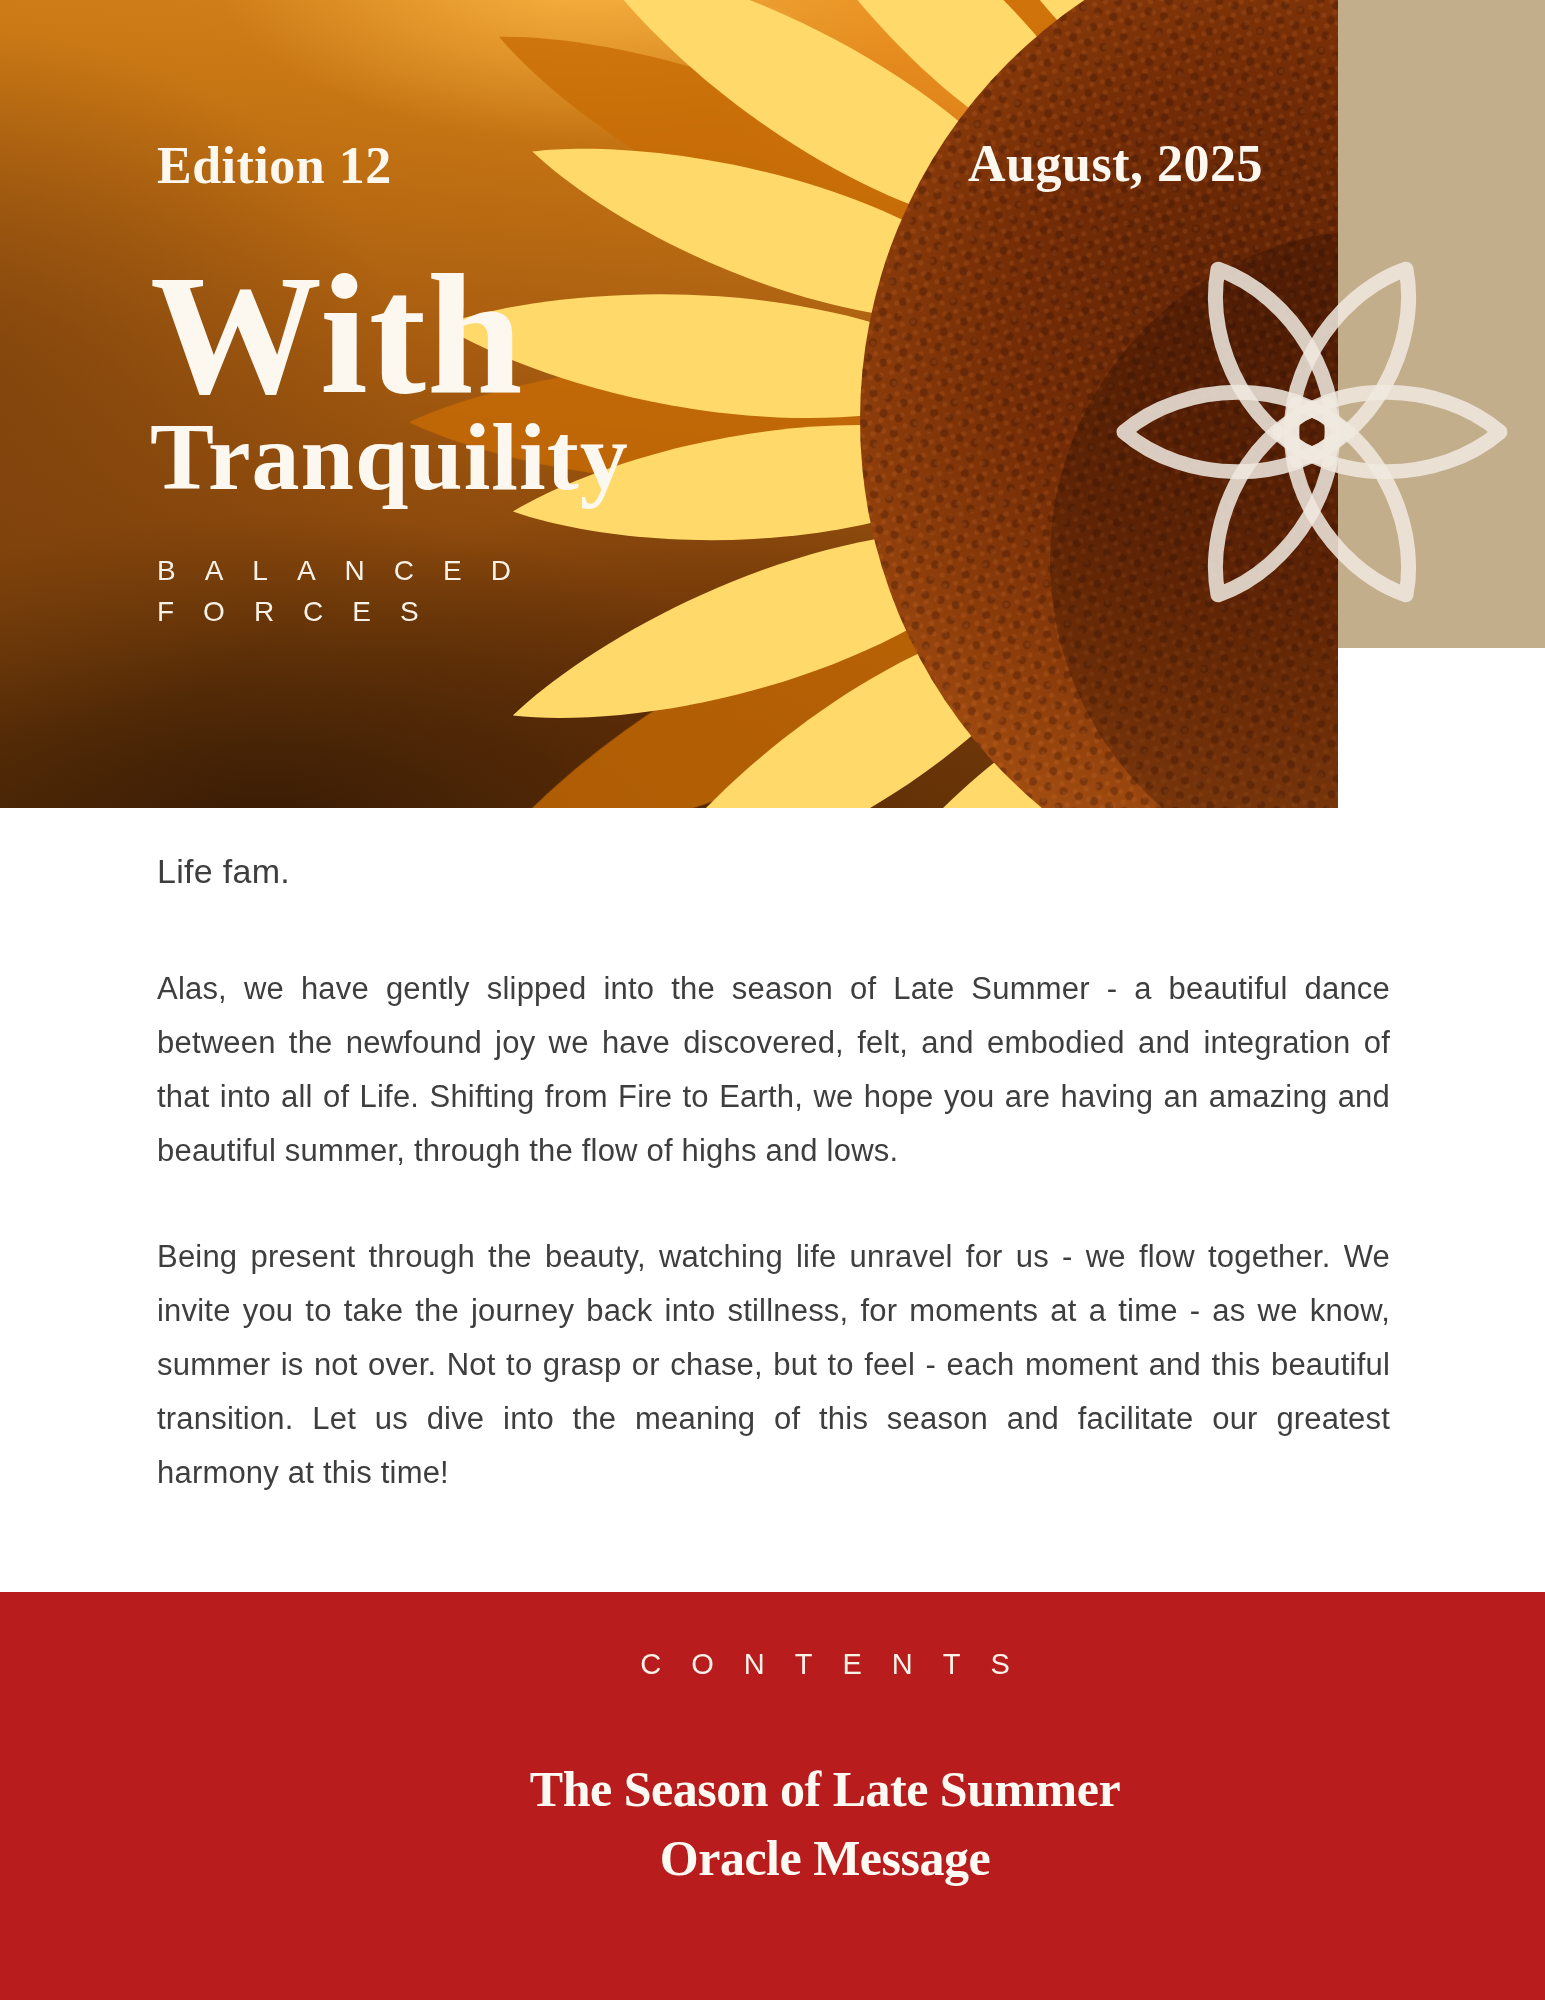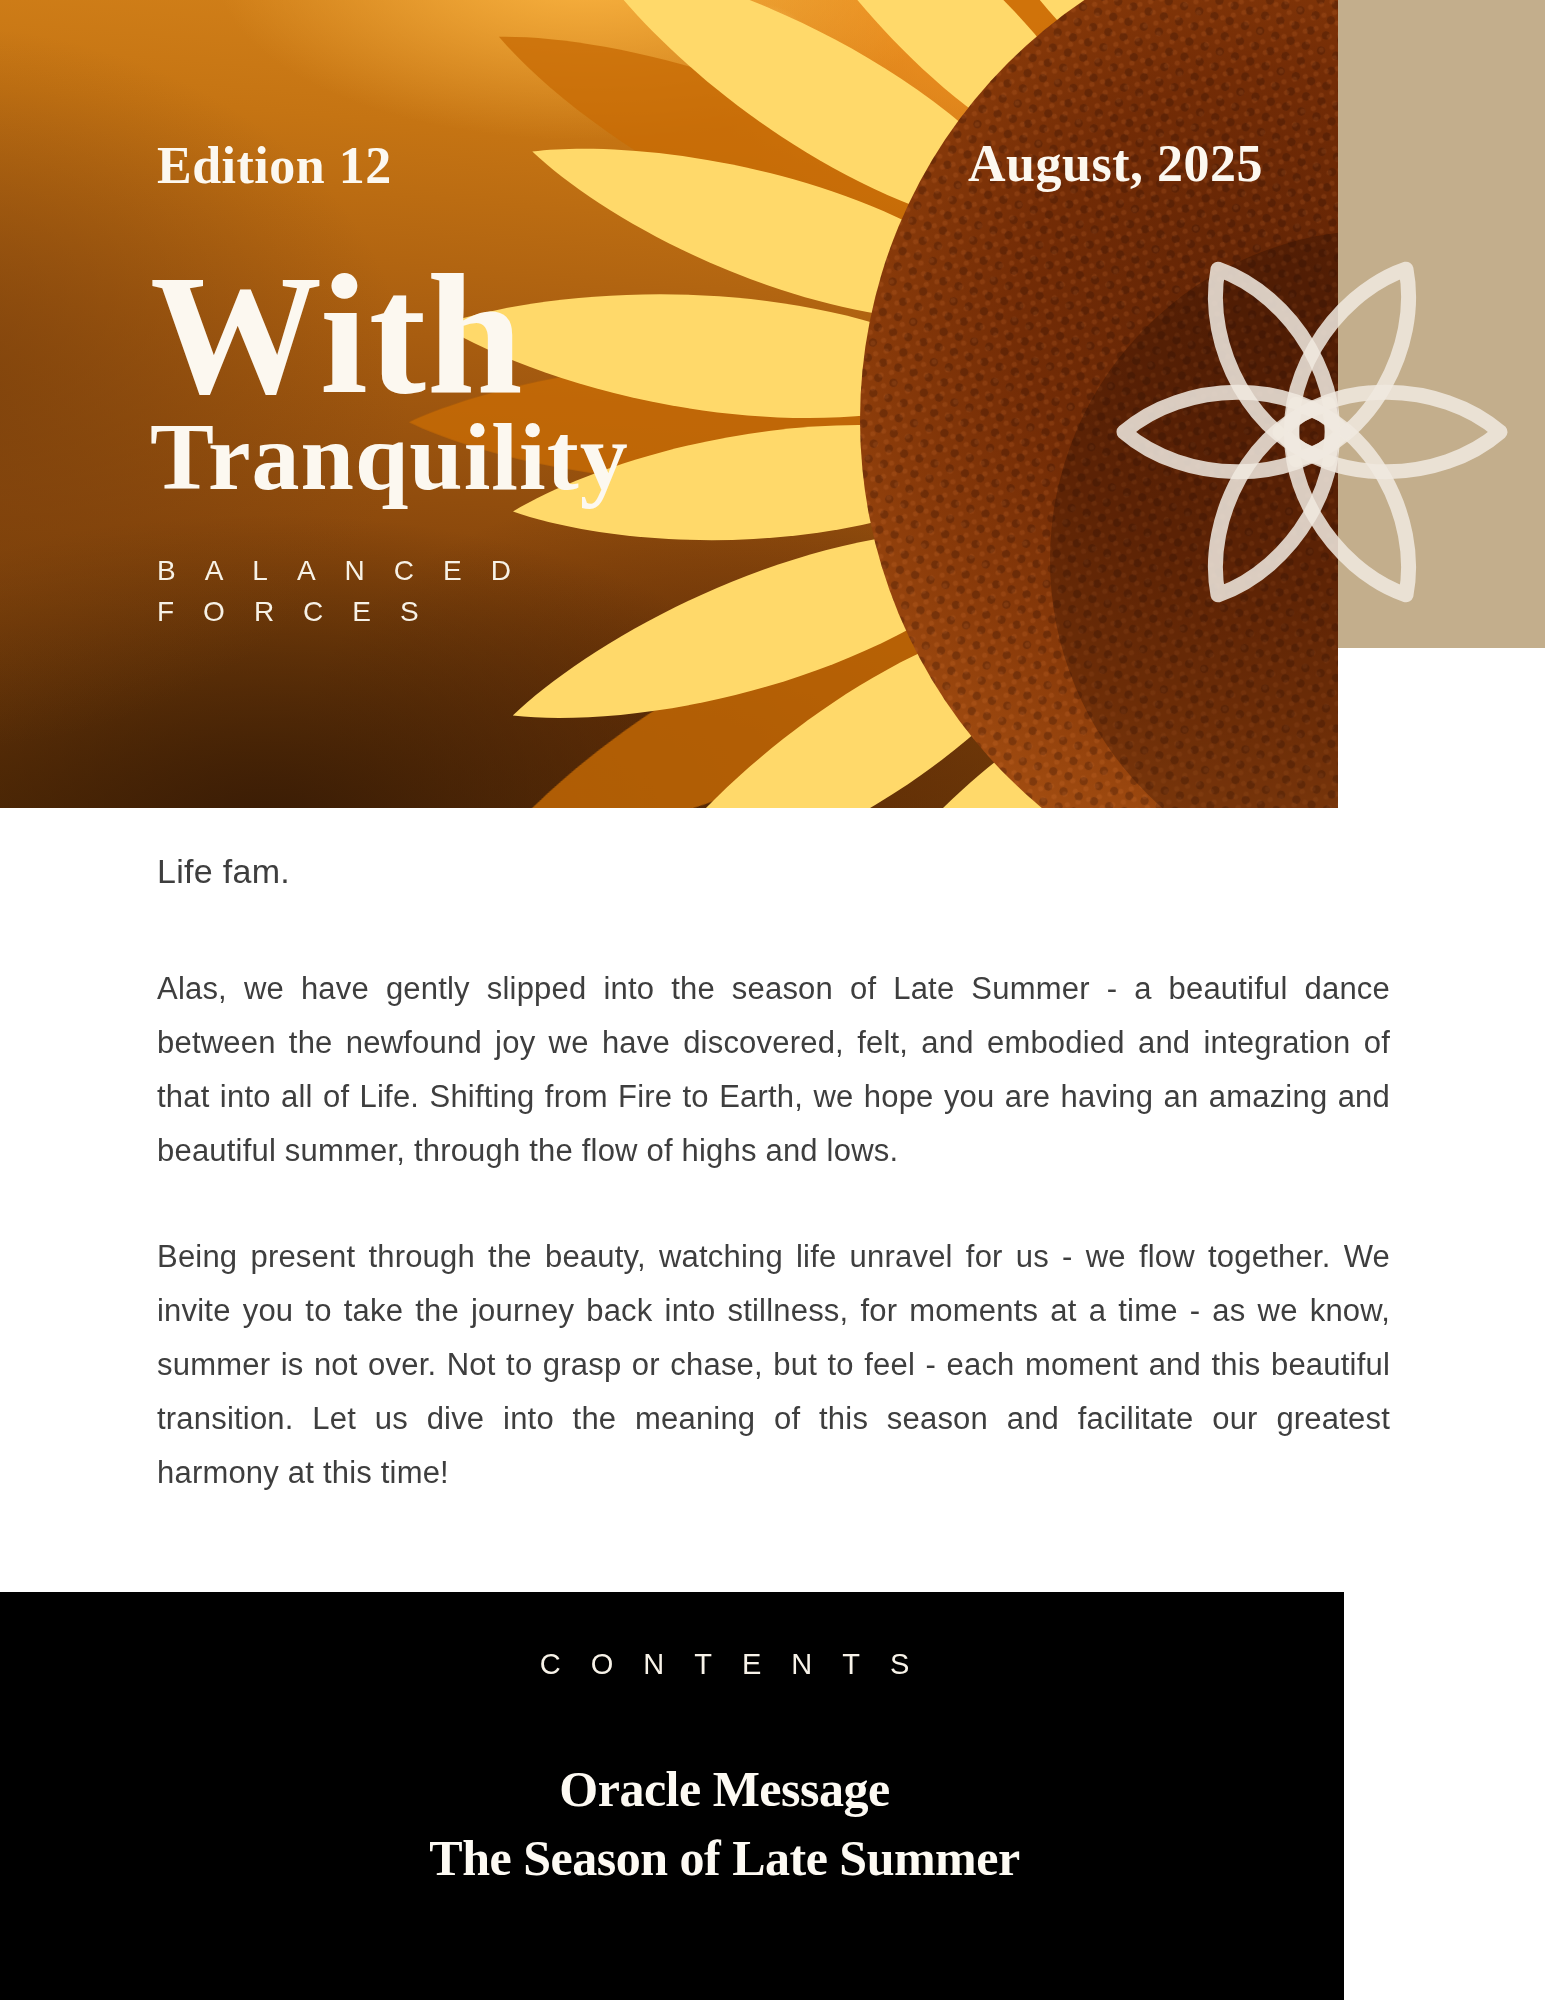--- a/index.html
+++ b/index.html
@@ -66,22 +66,22 @@
   .para{
     position:absolute;left:157px;width:1233px;margin:0;
     font-size:31px;line-height:54px;color:#3e3e3e;letter-spacing:.2px;
     text-align:justify;
   }
   .p1{top:962px;}
   .p2{top:1230px;}
 
   
   .band{
-    position:absolute;left:0;top:1592px;width:1344px;height:408px;
-    background:#000000;
+    position:absolute;left:0;top:1592px;width:1545px;height:408px;
+    background:#b91c1c;
   }
   .band-inner{position:absolute;left:105px;right:0;top:0;text-align:center;}
   .contents-heading{
     margin-top:58px;font-size:29px;line-height:1;letter-spacing:30px;
     color:#f8f3e9;font-weight:400;text-indent:30px;
   }
   .contents-items{margin-top:76px;}
   .contents-item{
     font-family:"Liberation Serif",serif;font-weight:700;font-size:50px;
     line-height:69px;color:#fdfaf3;letter-spacing:-0.5px;
@@ -172,19 +172,19 @@
   </svg>
 
   <p class="greeting">Life fam.</p>
   <p class="para p1">Alas, we have gently slipped into the season of Late Summer - a beautiful dance between the newfound joy we have discovered, felt, and embodied and integration of that into all of Life. Shifting from Fire to Earth, we hope you are having an amazing and beautiful summer, through the flow of highs and lows.</p>
   <p class="para p2">Being present through the beauty, watching life unravel for us - we flow together. We invite you to take the journey back into stillness, for moments at a time - as we know, summer is not over. Not to grasp or chase, but to feel - each moment and this beautiful transition. Let us dive into the meaning of this season and facilitate our greatest harmony at this time!</p>
 
   <div class="band">
     <div class="band-inner">
       <div class="contents-heading">CONTENTS</div>
       <div class="contents-items">
+        <div class="contents-item">The Season of Late Summer</div>
         <div class="contents-item">Oracle Message</div>
-        <div class="contents-item">The Season of Late Summer</div>
       </div>
     </div>
   </div>
 
 </div>
 
 </body></html>

